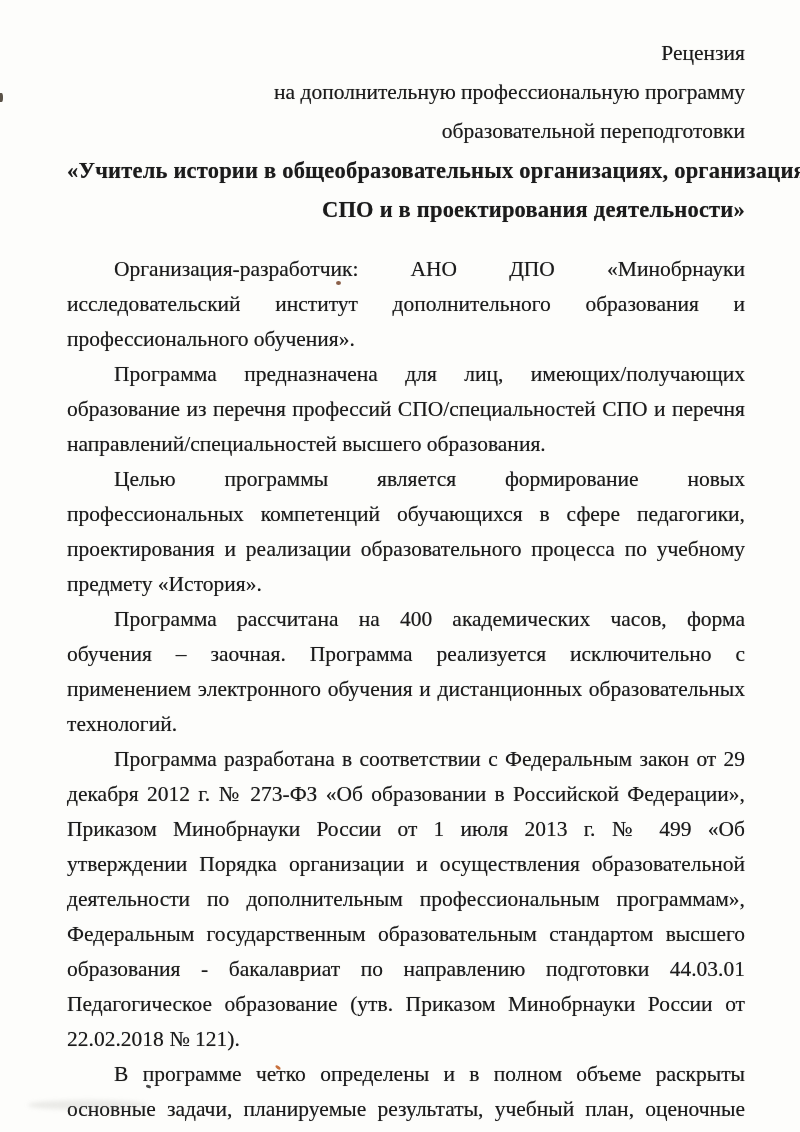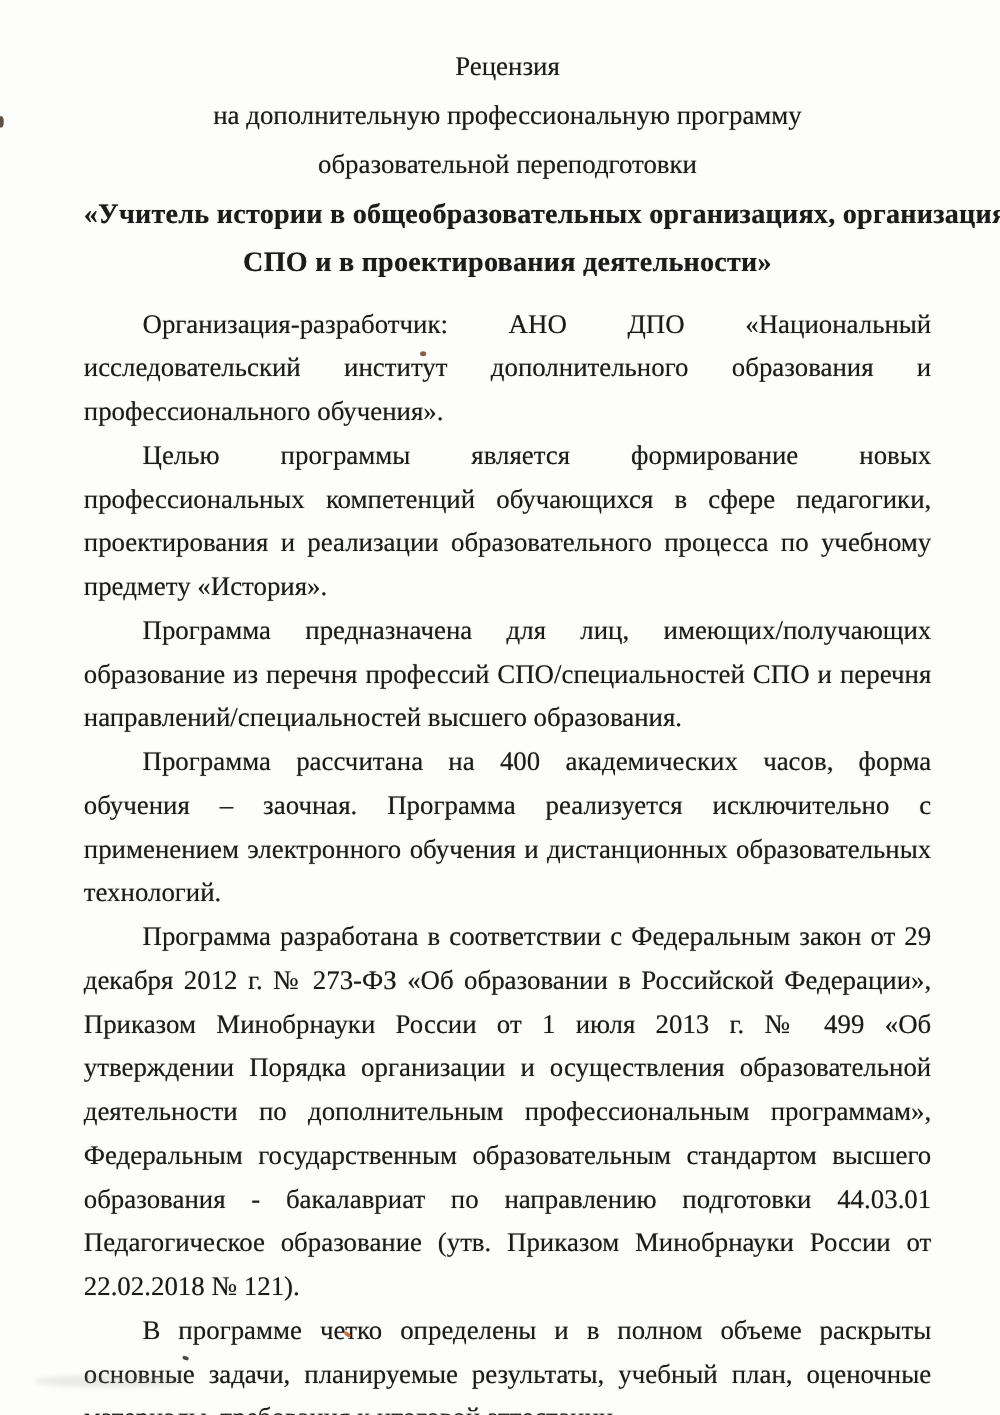--- a/index.html
+++ b/index.html
@@ -18,24 +18,24 @@
   }
   .page {
     position: absolute;
     inset: 0;
     padding: 34px 55px 0 67px;
     box-sizing: border-box;
     
     text-shadow: 0 0 0.7px rgba(20,20,20,0.55);
   }
   .title-block {
-    text-align: center;
+    text-align: right;
     font-size: 21.5px;
     line-height: 39px;
-    margin-bottom: 13px;
+    margin-bottom: 23px;
   }
   .title-line { white-space: nowrap; }
   .title-line.bold {
     font-weight: bold;
     font-size: 22.5px;
     letter-spacing: 0.2px;
   }
   .body-block {
     font-size: 21.5px;
     line-height: 35px;
@@ -72,23 +72,23 @@
 
   <div class="title-block">
     <div class="title-line">Рецензия</div>
     <div class="title-line">на дополнительную профессиональную программу</div>
     <div class="title-line">образовательной переподготовки</div>
     <div class="title-line bold">«Учитель истории в общеобразовательных организациях, организациях</div>
     <div class="title-line bold">СПО и в проектирования деятельности»</div>
   </div>
 
   <div class="body-block">
-    <p>Организация-разработчик: АНО ДПО «Национальный исследовательский институт дополнительного образования и профессионального обучения».</p>
+    <p>Организация-разработчик: АНО ДПО «Минобрнауки исследовательский институт дополнительного образования и профессионального обучения».</p>
+    <p>Программа предназначена для лиц, имеющих/получающих образование из перечня профессий СПО/специальностей СПО и перечня направлений/специальностей высшего образования.</p>
     <p>Целью программы является формирование новых профессиональных компетенций обучающихся в сфере педагогики, проектирования и реализации образовательного процесса по учебному предмету «История».</p>
-    <p>Программа предназначена для лиц, имеющих/получающих образование из перечня профессий СПО/специальностей СПО и перечня направлений/специальностей высшего образования.</p>
     <p>Программа рассчитана на 400 академических часов, форма обучения – заочная. Программа реализуется исключительно с применением электронного обучения и дистанционных образовательных технологий.</p>
     <p>Программа разработана в соответствии с Федеральным закон от 29 декабря 2012 г. № 273-ФЗ «Об образовании в Российской Федерации», Приказом Минобрнауки России от 1 июля 2013 г. № 499 «Об утверждении Порядка организации и осуществления образовательной деятельности по дополнительным профессиональным программам», Федеральным государственным образовательным стандартом высшего образования - бакалавриат по направлению подготовки 44.03.01 Педагогическое образование (утв. Приказом Минобрнауки России от 22.02.2018 № 121).</p>
     <p>В программе четко определены и в полном объеме раскрыты основные задачи, планируемые результаты, учебный план, оценочные материалы, требования к итоговой аттестации.</p>
   </div>
 
 </div>
 
 <span class="speck brown"></span>
 <span class="speck orange"></span>
 <span class="speck dark"></span>

